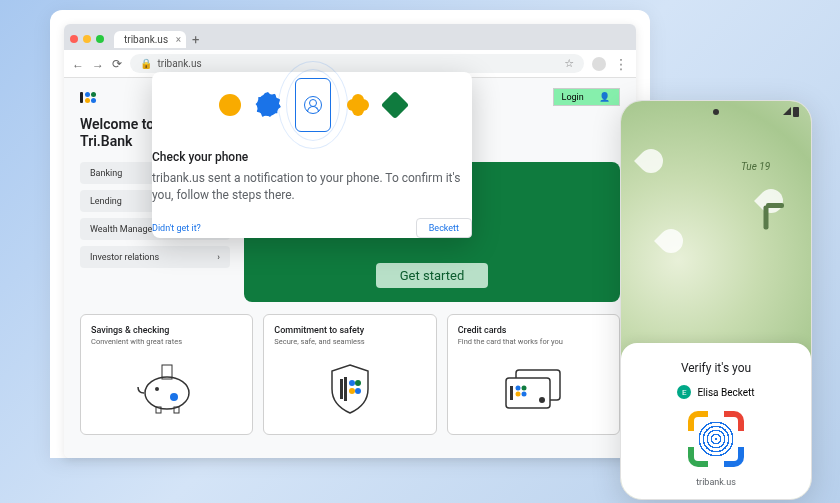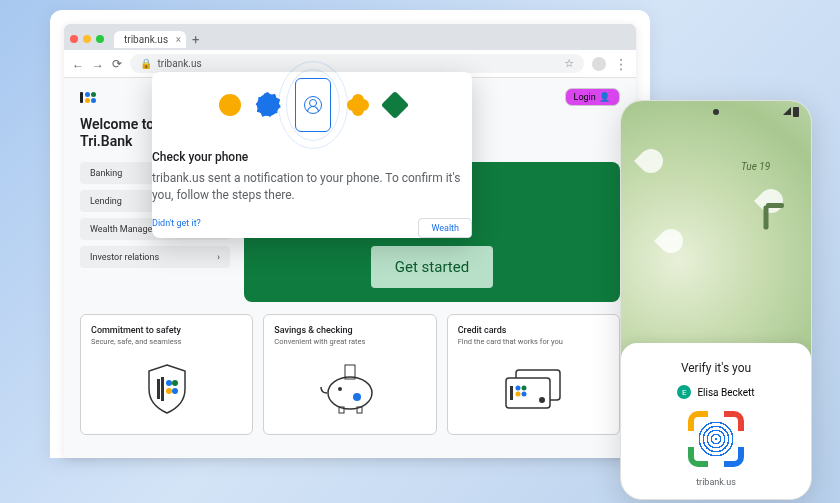--- a/index.html
+++ b/index.html
@@ -43,36 +43,36 @@
   .menu-dots { color: #888; font-size: 14px; }
   .avatar-circle { width: 14px; height: 14px; border-radius: 50%; background: #ddd; }
   .page { background: #f8f9fa; padding: 10px 16px; min-height: 380px; position: relative; }
   .topbar { display: flex; justify-content: space-between; align-items: center; margin-bottom: 10px; }
   .logo { display: flex; flex-direction: column; gap: 1px; }
   .logo-row { display: flex; gap: 1px; }
   .ld { width: 5px; height: 5px; border-radius: 50%; }
   .lb { width: 3px; height: 11px; background: #202124; border-radius: 1px; margin-right: 2px; }
   .logo-wrap { display: flex; align-items: center; }
   .loginbtn {
-    border: 1px solid #ccc; border-radius: 7px; padding: 3px 8px; font-size: 9px;
-    display: flex; align-items: center; gap: 4px; background: #d946ef;
+    border: 1px solid #ccc; border-radius: 0; padding: 3px 8px; font-size: 9px;
+    display: flex; align-items: center; gap: 16px; background: #86efac;
   }
   .welcome { font-size: 14px; font-weight: 600; color: #202124; margin-bottom: 12px; line-height: 1.2; }
   .content-row { display: flex; gap: 14px; }
   .sidecol { width: 150px; display: flex; flex-direction: column; gap: 6px; }
   .navitem {
     background: #eceef0; border-radius: 4px; padding: 6px 10px; font-size: 9px;
     display: flex; justify-content: space-between; align-items: center; color: #333;
   }
   .hero {
     flex: 1; background: #0f7b3e; border-radius: 8px; height: 140px;
     display: flex; align-items: flex-end; justify-content: center; padding-bottom: 14px;
   }
   .getstarted {
-    background: #b8e0c8; border-radius: 4px; padding: 12px 24px; font-size: 15px; color: #0d5c2f;
+    background: #b8e0c8; border-radius: 4px; padding: 5px 24px; font-size: 13px; color: #0d5c2f;
   }
   .cards { display: flex; gap: 10px; margin-top: 12px; }
   .card {
     flex: 1; border: 1px solid #d0d0d0; border-radius: 6px; padding: 10px; background: #fff;
   }
   .card-title { font-size: 9px; font-weight: 500; color: #202124; }
   .card-sub { font-size: 7.5px; color: #666; margin-top: 2px; }
   .card-art { height: 70px; margin-top: 8px; display: flex; align-items: center; justify-content: center; }
   
   .modal {
@@ -97,21 +97,21 @@
   .phone-outline::after { inset: -18px; }
   .person-icon { width: 18px; height: 18px; border: 1.5px solid #1a73e8; border-radius: 50%; position: relative; }
   .person-icon::before { content: ""; position: absolute; width: 6px; height: 6px; border: 1.5px solid #1a73e8; border-radius: 50%; top: 2px; left: 50%; transform: translateX(-50%); }
   .person-icon::after { content: ""; position: absolute; width: 10px; height: 5px; border: 1.5px solid #1a73e8; border-bottom: none; border-radius: 6px 6px 0 0; bottom: 1px; left: 50%; transform: translateX(-50%); }
   .quatrefoil { width: 22px; height: 22px; position: relative; }
   .quatrefoil span { position: absolute; width: 12px; height: 12px; background: #f9ab00; border-radius: 50%; }
   .quatrefoil .a{top:0;left:5px;} .quatrefoil .b{bottom:0;left:5px;} .quatrefoil .c{left:0;top:5px;} .quatrefoil .d{right:0;top:5px;}
   .diamond-g { width: 20px; height: 20px; background: #0f7b3e; transform: rotate(45deg); border-radius: 3px; }
   .modal-title { font-size: 12px; font-weight: 500; color: #202124; margin-bottom: 6px; }
   .modal-body { font-size: 12px; color: #5f6368; line-height: 1.4; margin-bottom: 14px; }
-  .modal-actions { display: flex; justify-content: space-between; }
+  .modal-actions { display: flex; justify-content: space-between; align-items: center; }
   .link { color: #1a73e8; font-size: 9px; }
   .cancel-btn {
     border: 1px solid #dadce0; border-radius: 4px; padding: 4px 12px; font-size: 9px;
     color: #1a73e8; background: #fff;
   }
   
   .phone {
     position: absolute; right: 28px; top: 100px; width: 192px; height: 400px;
     background: #fff; border-radius: 22px; box-shadow: 0 6px 30px rgba(0,0,0,0.15);
     overflow: hidden; border: 1px solid #e0e0e0;
@@ -232,46 +232,46 @@
         </div>
         <div class="hero">
           <div class="getstarted">
             <span>Get started</span>
           </div>
         </div>
       </div>
 
       <div class="cards">
         <div class="card">
+          <div class="card-title">Savings &amp; checking</div>
+          <div class="card-sub">Convenient with great rates</div>
+          <div class="card-art">
+            <svg width="70" height="60" viewBox="0 0 70 60">
+                <ellipse cx="35" cy="34" rx="22" ry="16" fill="none" stroke="#333" stroke-width="1.5"></ellipse>
+                <circle cx="25" cy="30" r="2" fill="#333"></circle>
+                <path d="M12 34 Q6 34 6 28" fill="none" stroke="#333" stroke-width="1.5"></path>
+                <rect x="24" y="48" width="5" height="6" fill="none" stroke="#333"></rect>
+                <rect x="42" y="48" width="5" height="6" fill="none" stroke="#333"></rect>
+                <rect x="30" y="6" width="10" height="14" fill="none" stroke="#333"></rect>
+                <circle cx="42" cy="38" r="4" fill="#1a73e8"></circle>
+              </svg>
+          </div>
+        </div>
+        <div class="card">
           <div class="card-title">Commitment to safety</div>
           <div class="card-sub">Secure, safe, and seamless</div>
           <div class="card-art">
             <svg width="60" height="60" viewBox="0 0 60 60">
                 <path d="M30 6 L48 12 V30 Q48 46 30 54 Q12 46 12 30 V12 Z" fill="none" stroke="#333" stroke-width="1.5"></path>
                 <rect x="20" y="20" width="3" height="20" fill="#333"></rect>
                 <rect x="24" y="18" width="3" height="24" fill="#333"></rect>
                 <circle cx="32" cy="24" r="3" fill="#1a73e8"></circle>
                 <circle cx="38" cy="24" r="3" fill="#0f7b3e"></circle>
                 <circle cx="32" cy="32" r="3" fill="#f9ab00"></circle>
                 <circle cx="38" cy="32" r="3" fill="#1a73e8"></circle>
-              </svg>
-          </div>
-        </div>
-        <div class="card">
-          <div class="card-title">Savings &amp; checking</div>
-          <div class="card-sub">Convenient with great rates</div>
-          <div class="card-art">
-            <svg width="70" height="60" viewBox="0 0 70 60">
-                <ellipse cx="35" cy="34" rx="22" ry="16" fill="none" stroke="#333" stroke-width="1.5"></ellipse>
-                <circle cx="25" cy="30" r="2" fill="#333"></circle>
-                <path d="M12 34 Q6 34 6 28" fill="none" stroke="#333" stroke-width="1.5"></path>
-                <rect x="24" y="48" width="5" height="6" fill="none" stroke="#333"></rect>
-                <rect x="42" y="48" width="5" height="6" fill="none" stroke="#333"></rect>
-                <rect x="30" y="6" width="10" height="14" fill="none" stroke="#333"></rect>
-                <circle cx="42" cy="38" r="4" fill="#1a73e8"></circle>
               </svg>
           </div>
         </div>
         <div class="card">
           <div class="card-title">Credit cards</div>
           <div class="card-sub">Find the card that works for you</div>
           <div class="card-art">
             <svg width="70" height="50" viewBox="0 0 70 50">
                 <rect x="18" y="6" width="44" height="30" rx="3" fill="none" stroke="#333" stroke-width="1.5"></rect>
                 <rect x="8" y="14" width="44" height="30" rx="3" fill="#fff" stroke="#333" stroke-width="1.5"></rect>
@@ -299,21 +299,21 @@
               <span class="c"></span>
               <span class="d"></span>
           </div>
           <div class="shape diamond-g"></div>
         </div>
         <div class="modal-title">Check your phone</div>
         <div class="modal-body">tribank.us sent a notification to your phone. To confirm it's you, follow the steps there.</div>
         <div class="modal-actions">
           <span class="link">Didn't get it?</span>
           <div class="cancel-btn">
-            <span>Wealth</span>
+            <span>Beckett</span>
           </div>
         </div>
       </div>
 
     </div>
   </div>
 </div>
 
 <div class="phone">
   <div class="wallpaper">

